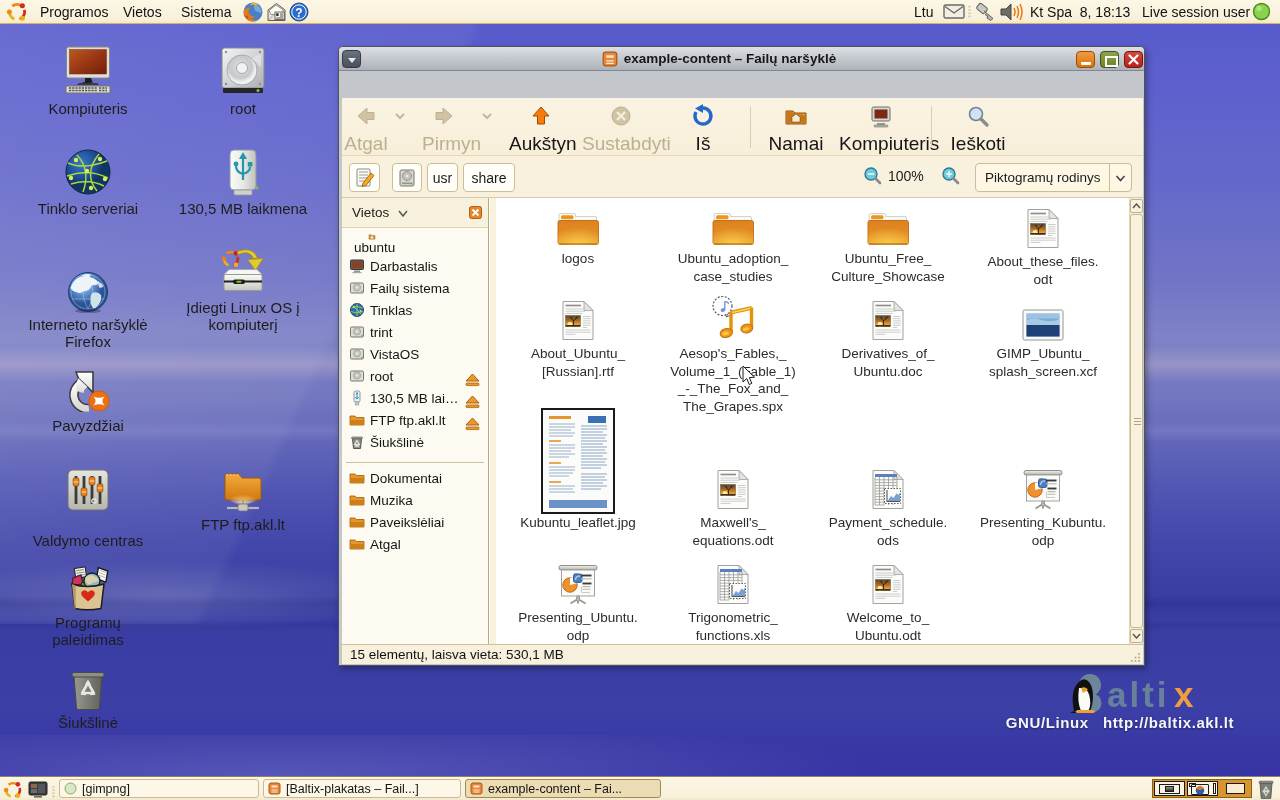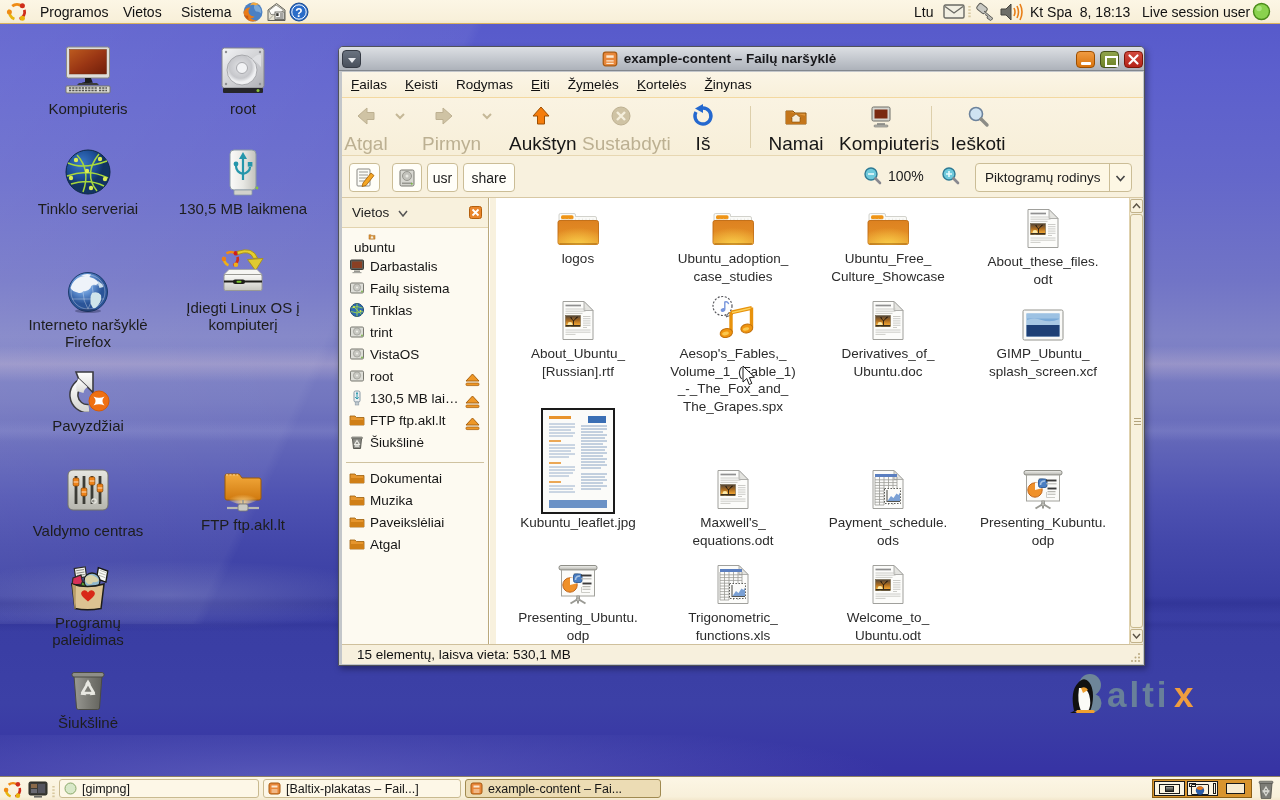--- a/index.html
+++ b/index.html
@@ -80,21 +80,21 @@
 #content { position:absolute; left:3px; top:151px; width:801px; height:446px; background:#fff; }
 #sidebar { position:absolute; left:0; top:0; width:147px; height:446px; background:#fdfaf1; border-right:1px solid #baa87c; }
 #sbhead { position:absolute; left:0; top:0; width:146px; height:30px; background:#f8f1dd; border-bottom:1px solid #e2d3ae; font-size:13.5px; color:#222; }
 .srow { position:absolute; left:7px; height:22px; display:flex; align-items:center; font-size:13.5px; color:#141414; }
 #splitter { position:absolute; left:148px; top:0; width:6px; height:446px; background:#f8f1de; }
 #fileview { position:absolute; left:154px; top:0; width:633px; height:446px; background:#fff; overflow:hidden; }
 .fitem { position:absolute; text-align:center; font-size:13.5px; line-height:17.5px; color:#2b2b2b; }
 .fitem .fic { display:flex; justify-content:center; align-items:flex-end; margin-bottom:4px; }
 #vscroll { position:absolute; left:787px; top:0; width:14px; height:446px; background:#f3ecd7; border-left:1px solid #e0d2ae; }
 #statusbar { position:absolute; left:3px; top:597px; width:801px; height:20px; background:#f7f0dd; border-top:1px solid #cfc09c;
-  font-size:13.5px; color:#111; line-height:19px; padding-left:15px; }
+  font-size:13.5px; color:#111; line-height:19px; padding-left:8px; }
 
 
 #botpanel { position:absolute; left:0; top:776px; width:1280px; height:24px;
   background:linear-gradient(180deg,#fcf6e5 0%, #f8f0da 85%, #f3e8cd 100%);
   border-top:1px solid #8f8163; font-size:12.5px; color:#111; }
 .task { position:absolute; top:2px; height:19px; background:#fdf7e7; border:1px solid #c9ba90; border-radius:3px;
   display:flex; align-items:center; font-size:12.5px; color:#151515; }
 .task.active { background:#ecdcb4; border:1px solid #a08a50; }
 
 
@@ -364,21 +364,21 @@
         <g stroke="#8c4a08" stroke-width="0.8">
           <rect x="8.2" y="10" width="5.6" height="8" rx="1.2" fill="#ef8318"></rect>
           <rect x="16.2" y="20" width="5.6" height="8" rx="1.2" fill="#ef8318"></rect>
           <rect x="24.2" y="9" width="5.6" height="8" rx="1.2" fill="#ef8318"></rect>
           <rect x="32.2" y="16" width="5.6" height="8" rx="1.2" fill="#ef8318"></rect>
         </g>
         <path d="M8.6 14 h4.8 M16.6 24 h4.8 M24.6 13 h4.8 M32.6 20 h4.8" stroke="#fbe0c0" stroke-width="1.2"></path>
         <circle cx="29" cy="33" r="2.2" fill="none" stroke="#e8e8e2" stroke-width="1.2"></circle>
       </svg>
     </div>
-  <div style="margin-top:10px;">Valdymo centras</div>
+  <div style="margin-top:20px;">Valdymo centras</div>
 </div>
 <div class="dicon" style="left:183px; top:468px; width:120px;">
   <div class="ic" style="height:44px;">
       <svg width="52" height="44" viewBox="0 0 52 44">
         <defs>
           <linearGradient id="ftpf" x1="0" y1="0" x2="0" y2="1">
             <stop offset="0" stop-color="#f3aa3c"></stop>
             <stop offset="1" stop-color="#d0790f"></stop>
           </linearGradient>
         </defs>
@@ -445,29 +445,20 @@
     <div id="wtitle"><svg style="margin-right:6px;" width="16" height="16" viewBox="0 0 13 13">
           <rect x="1" y="1" width="11" height="11" rx="2" fill="#e8873a" stroke="#a85a10"></rect>
           <rect x="3.5" y="3.5" width="6" height="2" fill="#fbe8d0"></rect>
           <path d="M3.5 8 h6 M3.5 10 h6" stroke="#fbe8d0" stroke-width="1"></path>
         </svg>example-content – Failų naršyklė</div>
     <div class="wbtn" id="bmin"></div>
     <div class="wbtn" id="bmax"></div>
     <div class="wbtn" id="bclo" style="background:linear-gradient(180deg,#d24a3e 0%,#b42318 100%); border:1px solid #7c1608;"><svg width="17" height="15" viewBox="0 0 17 15">
           <path d="M4.5 3.5 L12.5 11.5 M12.5 3.5 L4.5 11.5" stroke="#fff" stroke-width="2.2" stroke-linecap="round"></path>
         </svg></div>
-  </div>
-  <div id="menubar">
-    <span><u>F</u>ailas</span>
-      <span><u>K</u>eisti</span>
-      <span>Ro<u>d</u>ymas</span>
-      <span><u>E</u>iti</span>
-      <span>Žy<u>m</u>elės</span>
-      <span><u>K</u>ortelės</span>
-      <span><u>Ž</u>inynas</span>
   </div>
   <div id="toolbar">
     <div class="titem dis" style="left:2px; width:44px;"><svg width="24" height="24" viewBox="0 0 24 24">
           <path d="M4 12 L13 4 L13 8.5 L20 8.5 L20 15.5 L13 15.5 L13 20 Z" fill="#cfc3a4" stroke="#bdb091" stroke-width="1"></path>
         </svg><div>Atgal</div></div>
     <div class="titem dis" style="left:50px; width:16px;"><svg width="12" height="24" viewBox="0 0 12 24">
           <path d="M2 10 L6 14 L10 10" fill="none" stroke="#c5b897" stroke-width="2"></path>
         </svg><div>&nbsp;</div></div>
     <div class="titem dis" style="left:80px; width:44px;"><svg width="24" height="24" viewBox="0 0 24 24">
           <path d="M20 12 L11 4 L11 8.5 L4 8.5 L4 15.5 L11 15.5 L11 20 Z" fill="#cfc3a4" stroke="#bdb091" stroke-width="1"></path>
@@ -1043,20 +1034,21 @@
     <g font-family="Liberation Sans" font-weight="bold">
       <text x="107" y="45" font-size="35" fill="#68809a" letter-spacing="3">alti</text>
       <text x="174" y="45" font-size="35" fill="#ef9d3e">x</text>
     </g>
     <path d="M74 49 q-4 -20 4 -28 q6 -7 11 -1 q4 5 4 14 q0 9 -3 15 Z" fill="#111111"></path>
     <path d="M83 26 q6 2 7 11 q1 8 -2 12 l-7 0 q-4 -9 -2 -23 Z" fill="#fbfbf7"></path>
     <path d="M81 26 q5 -2 7 2 l-5 3 Z" fill="#f0a030"></path>
     <path d="M77 48 h16 q3 1 1 3 l-19 0 Z" fill="#f0a030"></path>
     <path d="M74 49 l-4 2 l7 0 Z" fill="#111"></path>
   </svg>
+  <div style="position:absolute; left:-20px; top:52px; width:280px; text-align:center; white-space:nowrap; color:#f6f6fa; font-weight:bold; font-size:15px; letter-spacing:0.6px; text-shadow:0 1px 2px rgba(20,20,60,0.6);">GNU/Linux&nbsp;&nbsp; http://baltix.akl.lt</div>
 </div>
 
 <div id="botpanel">
   <div class="pitem" style="left:3px; top:1px;">
       <svg width="20" height="20" viewBox="0 0 22 22">
         <g fill="none" stroke-width="2.8">
           <path d="M6.2 5.2 A7.6 7.6 0 0 1 15.8 5.2" stroke="#ef8b15"></path>
           <path d="M18.4 8.8 A7.6 7.6 0 0 1 13.6 18" stroke="#cf2d1a"></path>
           <path d="M8.4 18 A7.6 7.6 0 0 1 3.6 8.8" stroke="#e8b50e"></path>
         </g>

